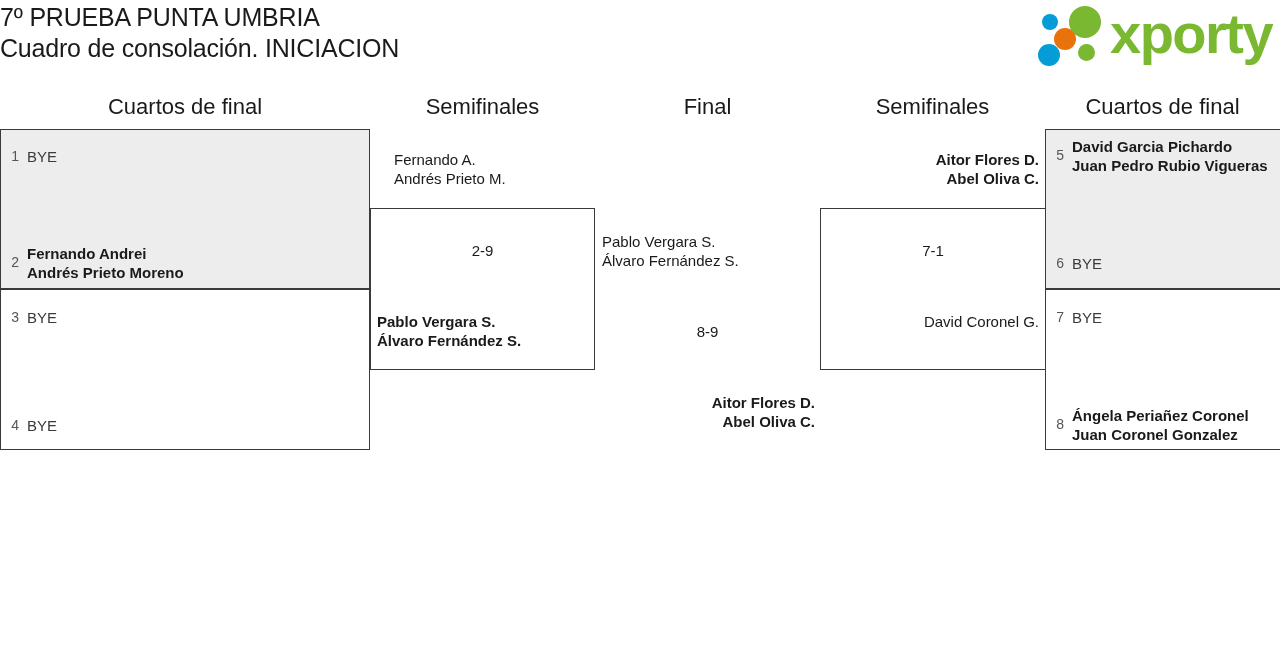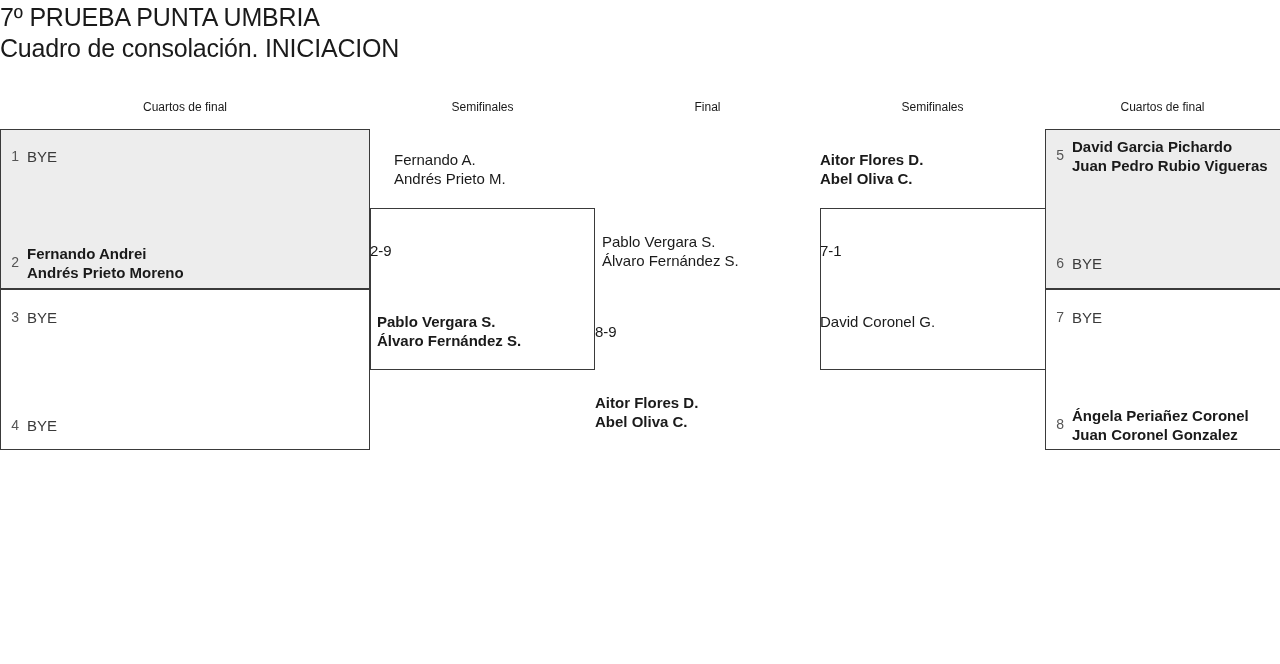--- a/index.html
+++ b/index.html
@@ -58,21 +58,21 @@
     font-weight: 700;
     line-height: 62px;
     letter-spacing: -1.5px;
     color: #7ab832;
   }
 
   
   .col-head {
     position: absolute;
     top: 96px;
-    font-size: 12px;
+    font-size: 22px;
     line-height: 22px;
     text-align: center;
     color: #1a1a1a;
     white-space: nowrap;
   }
 
   
   .box {
     position: absolute;
     border: 1px solid #3a3a3a;
@@ -104,41 +104,52 @@
   .slot.bye .names .nm { color: #3a3a3a; }
 
   
   .entry {
     position: absolute;
     font-size: 15px;
     line-height: 19px;
     white-space: nowrap;
   }
   .entry.bold { font-weight: 700; }
-  .entry.right { }
+  .entry.right { text-align: right; }
 
   
   .score {
     position: absolute;
     font-size: 15px;
     line-height: 19px;
+    text-align: center;
     color: #1a1a1a;
     white-space: nowrap;
   }
 </style>
 </head>
 <body>
 
 <div class="header">
 
   <div class="title-block">
     <div class="title-line">7º PRUEBA PUNTA UMBRIA</div>
     <div class="title-line">Cuadro de consolación. INICIACION</div>
   </div>
 
+  <div class="logo">
+    <div class="logo-dots">
+      <span class="dot" style="left:4px; top:10px; width:16px; height:16px; background:#069cd8;"></span>
+      <span class="dot" style="left:31px; top:2px; width:32px; height:32px; background:#7ab832;"></span>
+      <span class="dot" style="left:16px; top:24px; width:22px; height:22px; background:#e8720c;"></span>
+      <span class="dot" style="left:0px; top:40px; width:22px; height:22px; background:#069cd8;"></span>
+      <span class="dot" style="left:40px; top:40px; width:17px; height:17px; background:#7ab832;"></span>
+    </div>
+    <div class="logo-word">xporty</div>
+  </div>
 
 </div>
 
 <div class="col-head" style="left:0px; width:370px;">Cuartos de final</div>
 <div class="col-head" style="left:370px; width:225px;">Semifinales</div>
 <div class="col-head" style="left:595px; width:225px;">Final</div>
 <div class="col-head" style="left:820px; width:225px;">Semifinales</div>
 <div class="col-head" style="left:1045px; width:235px;">Cuartos de final</div>
 
 <div class="box shaded" style="left:0px; top:129px; width:370px; height:160px;"></div>

